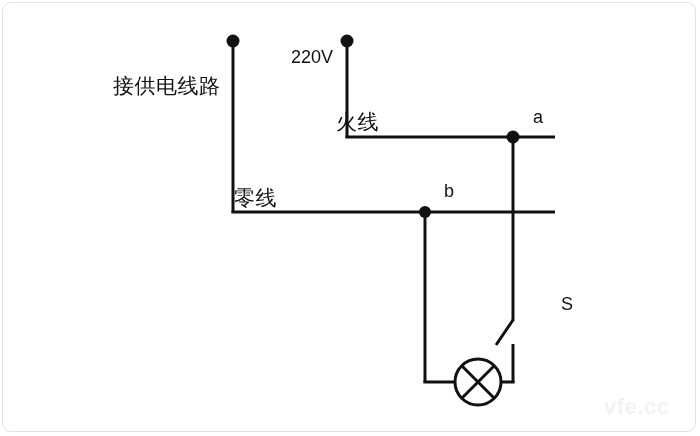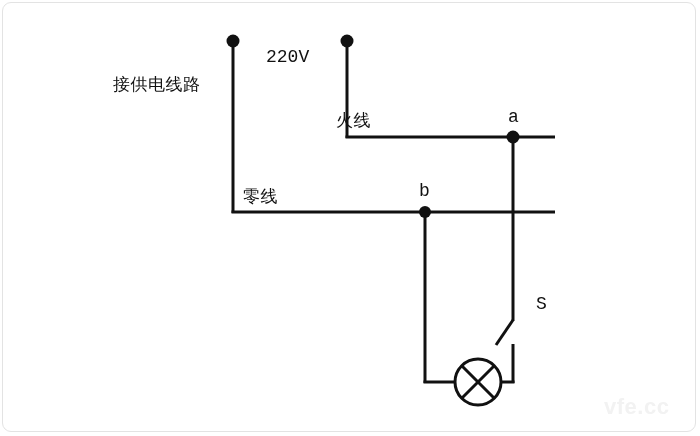--- a/index.html
+++ b/index.html
@@ -40,31 +40,32 @@
     display: block;
   }
   .lbl {
     position: absolute;
     color: #111111;
     white-space: nowrap;
     line-height: 1;
   }
   .lbl-cn {
     font-family: "DejaVu Sans", "Liberation Sans", sans-serif;
-    font-size: 17px;
+    font-size: 21px;
     letter-spacing: 0.5px;
   }
   .lbl-lat {
-    font-family: Liberation Mono, monospace;
+    font-family: Liberation Sans, sans-serif;
     font-size: 17px;
+    margin-left: 25px;
   }
   #label-supply   { left: 113px; top: 76px; }
   #label-voltage  { left: 266px; top: 48px; font-size: 18px; }
   #label-live     { left: 336px; top: 112px; }
-  #label-neutral  { left: 243px; top: 188px; }
+  #label-neutral  { left: 234px; top: 188px; }
   #label-node-a   { left: 508px; top: 108px; font-size: 18px; }
   #label-node-b   { left: 419px; top: 182px; font-size: 18px; }
   #label-switch   { left: 536px; top: 295px; font-size: 18px; }
   #watermark {
     position: absolute;
     left: 604px;
     top: 396px;
     font-family: "Liberation Sans", "DejaVu Sans", sans-serif;
     font-size: 22px;
     font-weight: bold;

